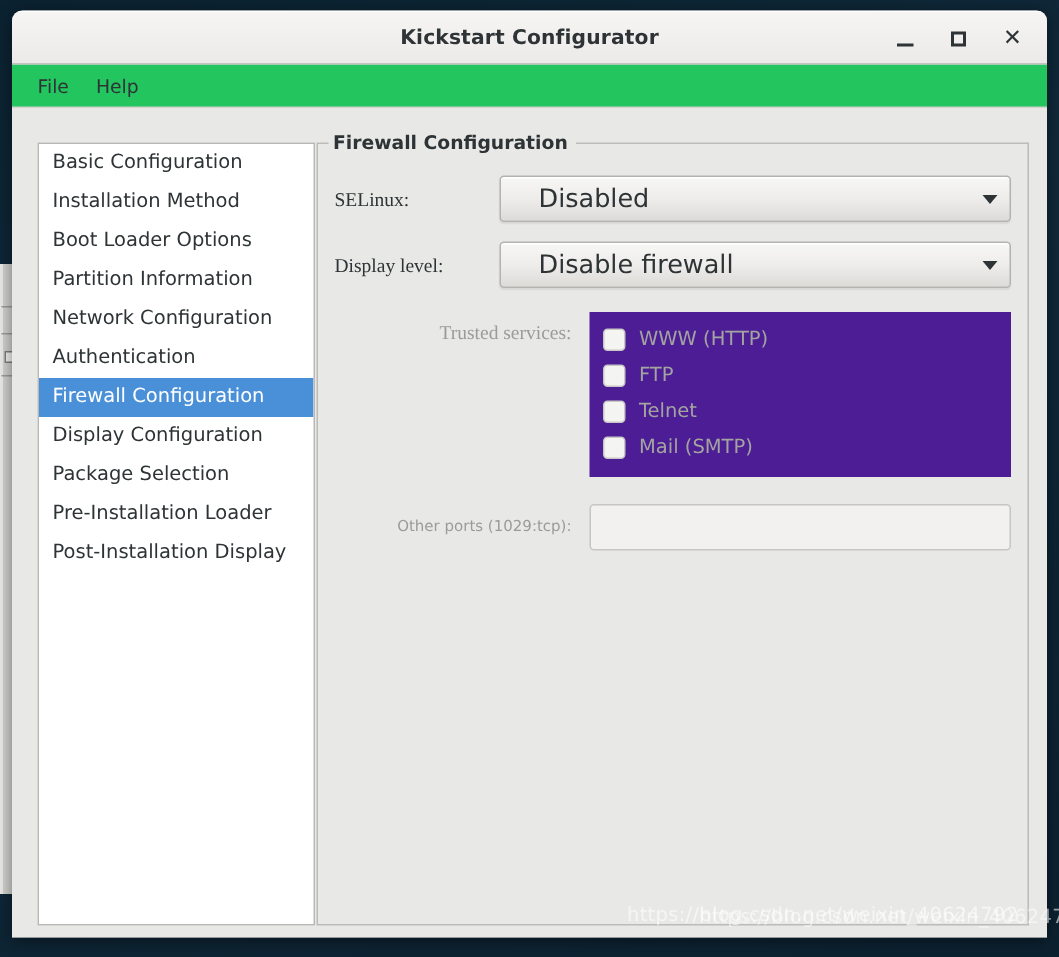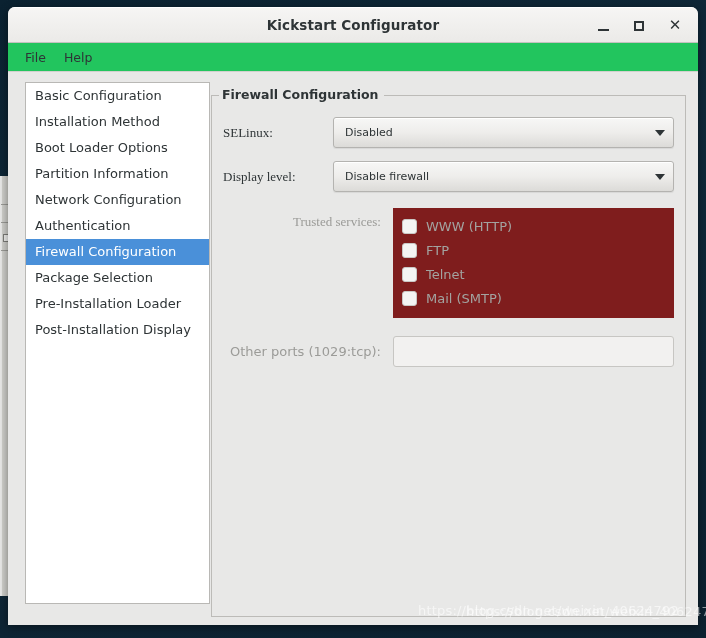--- a/index.html
+++ b/index.html
@@ -154,21 +154,21 @@
   #content {
     flex: 1 1 auto;
     position: relative;
     background: #e8e8e7;
   }
 
   
   #sidebar {
     position: absolute;
     left: 17px;
-    top: 10px;
+    top: 23px;
     width: 185px;
     height: 522px;
     background: #ffffff;
     border: 1px solid #b9b8b5;
     box-sizing: border-box;
     overflow: hidden;
   }
   .side-item {
     height: 26px;
     line-height: 26px;
@@ -236,25 +236,26 @@
     border-radius: 3px;
     box-shadow: inset 0 1px 0 #ffffff, 0 1px 1px rgba(0,0,0,0.07);
     display: flex;
     align-items: center;
     padding: 0 8px 0 11px;
     box-sizing: border-box;
     cursor: pointer;
     position: relative;
   }
   .combo-value {
-    font-size: 11px;
+    font-size: 17px;
     color: #2e3436;
     flex: 1 1 auto;
     white-space: nowrap;
     overflow: hidden;
+    margin-left: 14px;
   }
   .combo-arrow {
     width: 0; height: 0;
     border-left: 5px solid transparent;
     border-right: 5px solid transparent;
     border-top: 6px solid #2e3436;
     margin-left: 6px;
     flex: 0 0 auto;
   }
 
@@ -270,21 +271,21 @@
     width: 170px;
     flex: 0 0 170px;
     padding-top: 6px;
     text-align: right;
     padding-right: 12px;
     box-sizing: border-box;
     font-family: Liberation Serif, serif;
   }
   #services-panel {
     flex: 1 1 auto;
-    background: #7f1d1d;
+    background: #4c1d95;
     padding: 6px 0 8px 0;
     box-sizing: border-box;
   }
   .chk-row {
     display: flex;
     align-items: center;
     height: 24px;
     padding-left: 9px;
     cursor: default;
   }
@@ -304,21 +305,21 @@
     white-space: nowrap;
   }
 
   
   .row-ports {
     display: flex;
     align-items: center;
     margin-top: 18px;
   }
   .ports-label {
-    font-size: 13px;
+    font-size: 10px;
     color: #9b9b98;
     width: 170px;
     flex: 0 0 170px;
     text-align: right;
     padding-right: 12px;
     box-sizing: border-box;
   }
   .ports-input {
     flex: 1 1 auto;
     height: 31px;
@@ -389,20 +390,21 @@
     <div id="content">
 
       <div id="sidebar">
         <div class="side-item">Basic Configuration</div>
         <div class="side-item">Installation Method</div>
         <div class="side-item">Boot Loader Options</div>
         <div class="side-item">Partition Information</div>
         <div class="side-item">Network Configuration</div>
         <div class="side-item">Authentication</div>
         <div class="side-item selected">Firewall Configuration</div>
+        <div class="side-item">Display Configuration</div>
         <div class="side-item">Package Selection</div>
         <div class="side-item">Pre-Installation Loader</div>
         <div class="side-item">Post-Installation Display</div>
       </div>
 
       <div id="groupbox">
         <div id="gb-border"></div>
         <div id="gb-title">Firewall Configuration</div>
 
         <div id="gb-inner">

